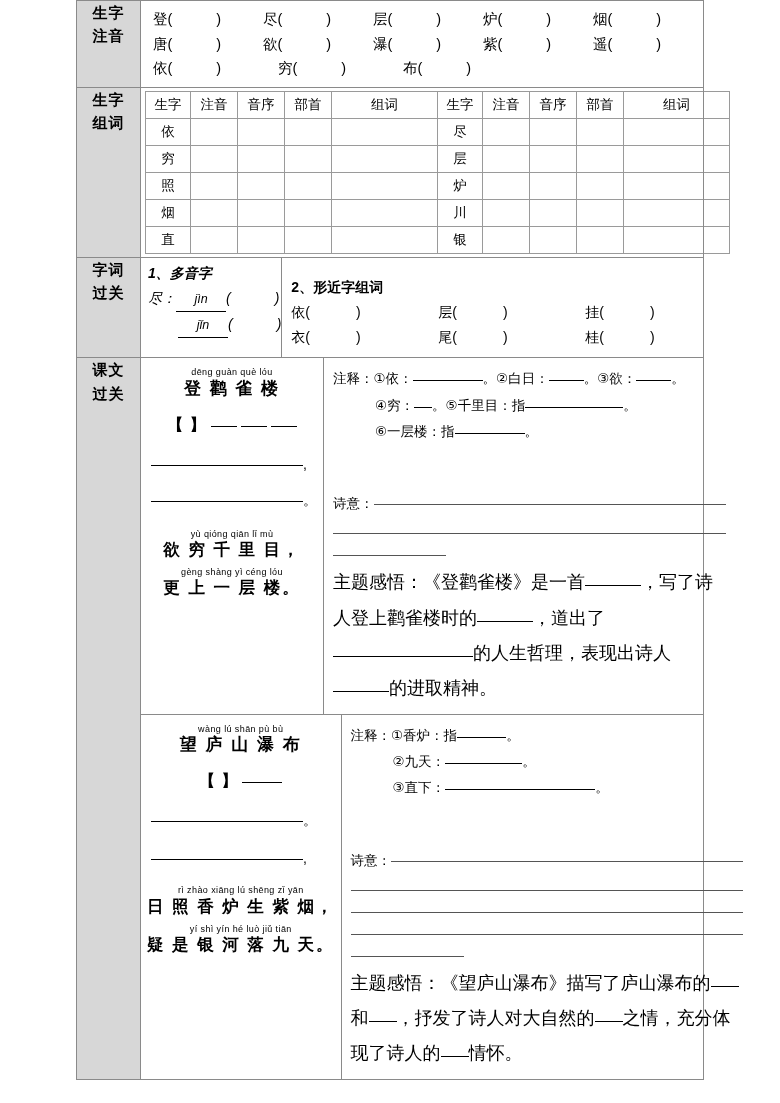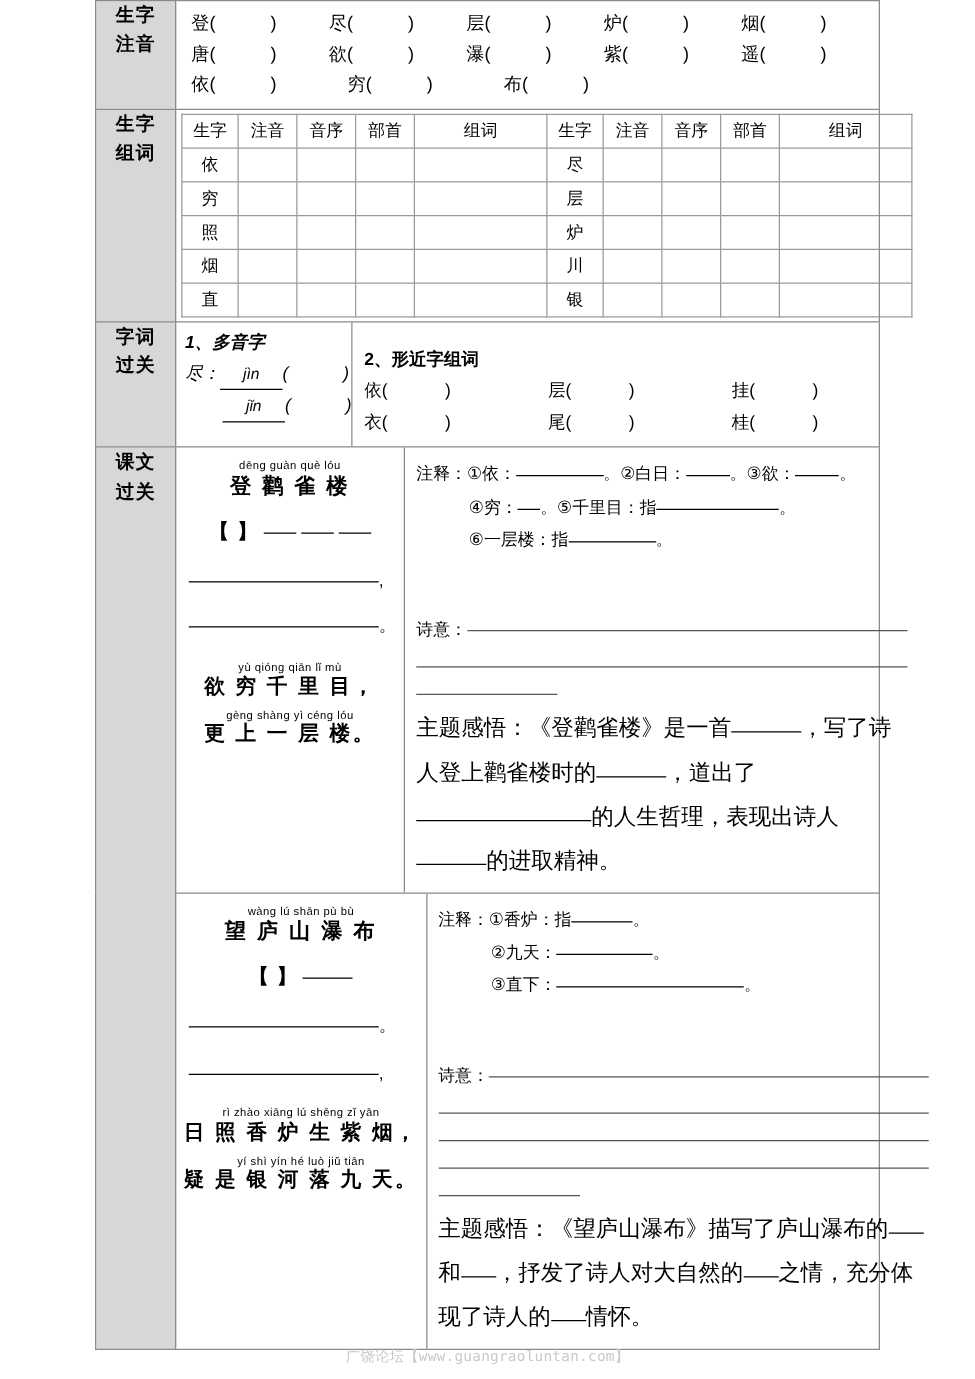--- a/index.html
+++ b/index.html
@@ -460,17 +460,14 @@
                 </div>
                 <div class="zhuti"><span>主题感悟：</span>《望庐山瀑布》描写了庐山瀑布的<span class="u" style="width:28px"></span>和<span class="u" style="width:28px"></span>，抒发了诗人对大自然的<span class="u" style="width:28px"></span>之情，充分体现了诗人的<span class="u" style="width:28px"></span>情怀。</div>
               </div>
           </div>
         </td>
       </tr>
 
     </tbody>
   </table>
 
-  <div class="watermark">
-    <span class="cn">广饶论坛</span><span>【www.guangraoluntan.com】</span>
-  </div>
 
 </div>
 
 </body></html>

